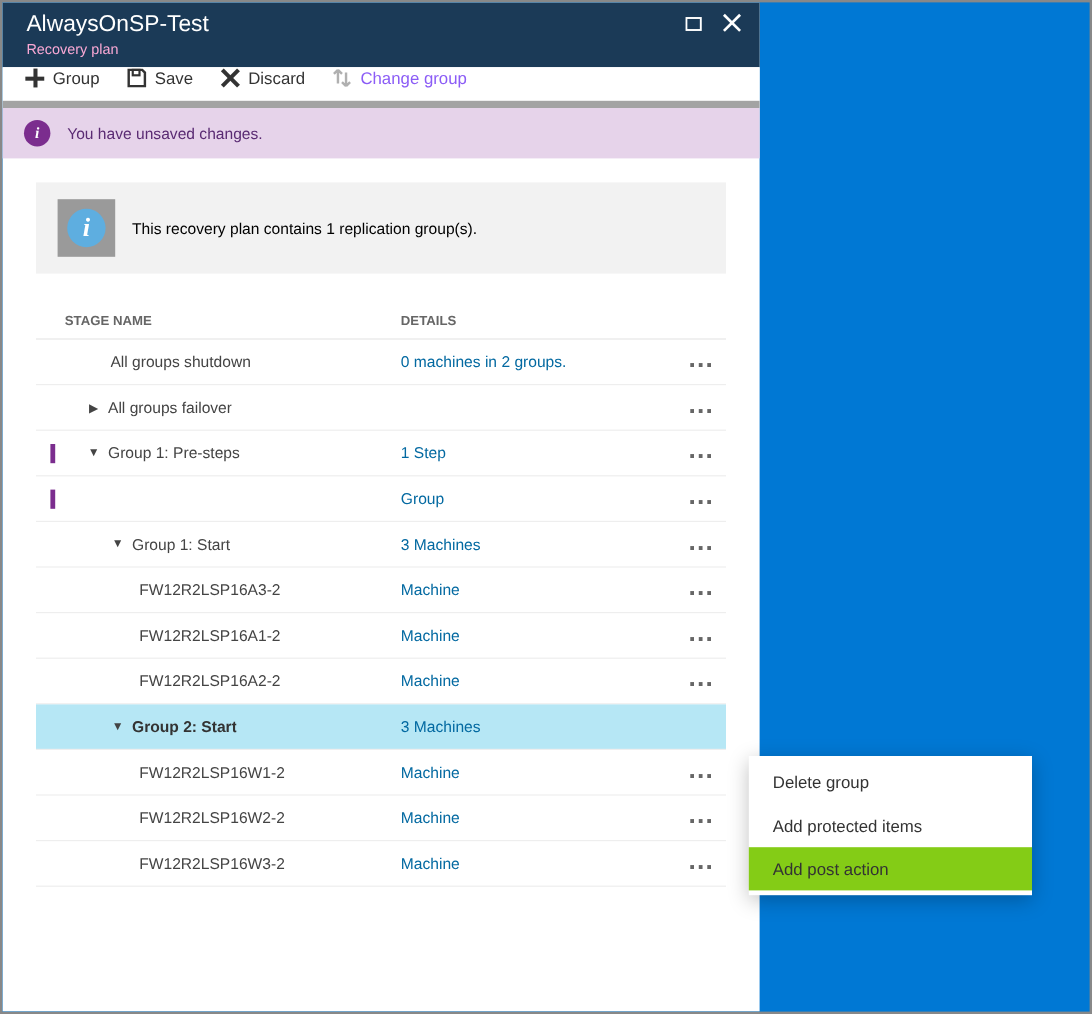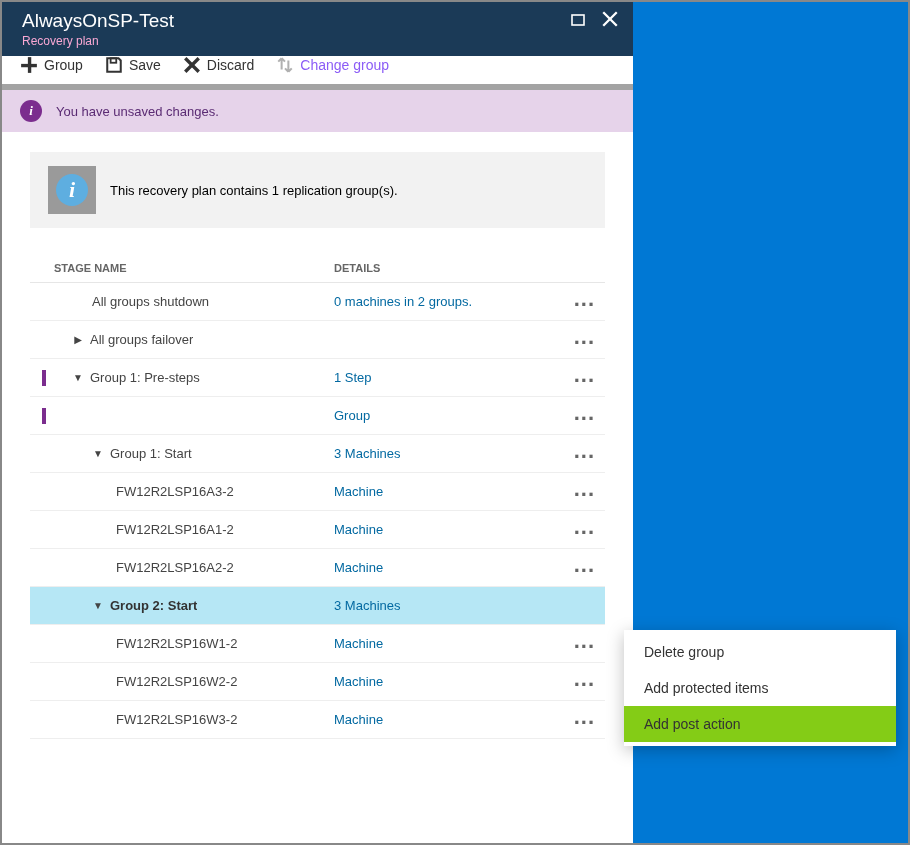--- a/index.html
+++ b/index.html
@@ -100,21 +100,21 @@
   .row .marker.purple { background:#7b2d8e; }
   .row .exp { width:12px; text-align:center; color:#444; font-size:10px; }
   .row .col-name { display:flex; align-items:center; gap:6px;}
   .row .col-name-text { white-space:nowrap; overflow:hidden; text-overflow:ellipsis;}
   .row .col-details { color:#0369a1; font-weight:400;}
   .row .ellipsis { font-size:22px; line-height:6px; font-weight:bold; color:#666; cursor:pointer; letter-spacing:1px;}
   .context-menu {
     position:absolute;
     left: 624px;
     top: 630px;
-    width: 272px;
+    width: 236px;
     background:#fff;
     box-shadow: 0 4px 16px rgba(0,0,0,0.25);
     z-index: 100;
     padding: 4px 0;
   }
   .context-menu .mi {
     padding: 10px 20px;
     font-size:14px;
     color:#333;
     cursor:pointer;

